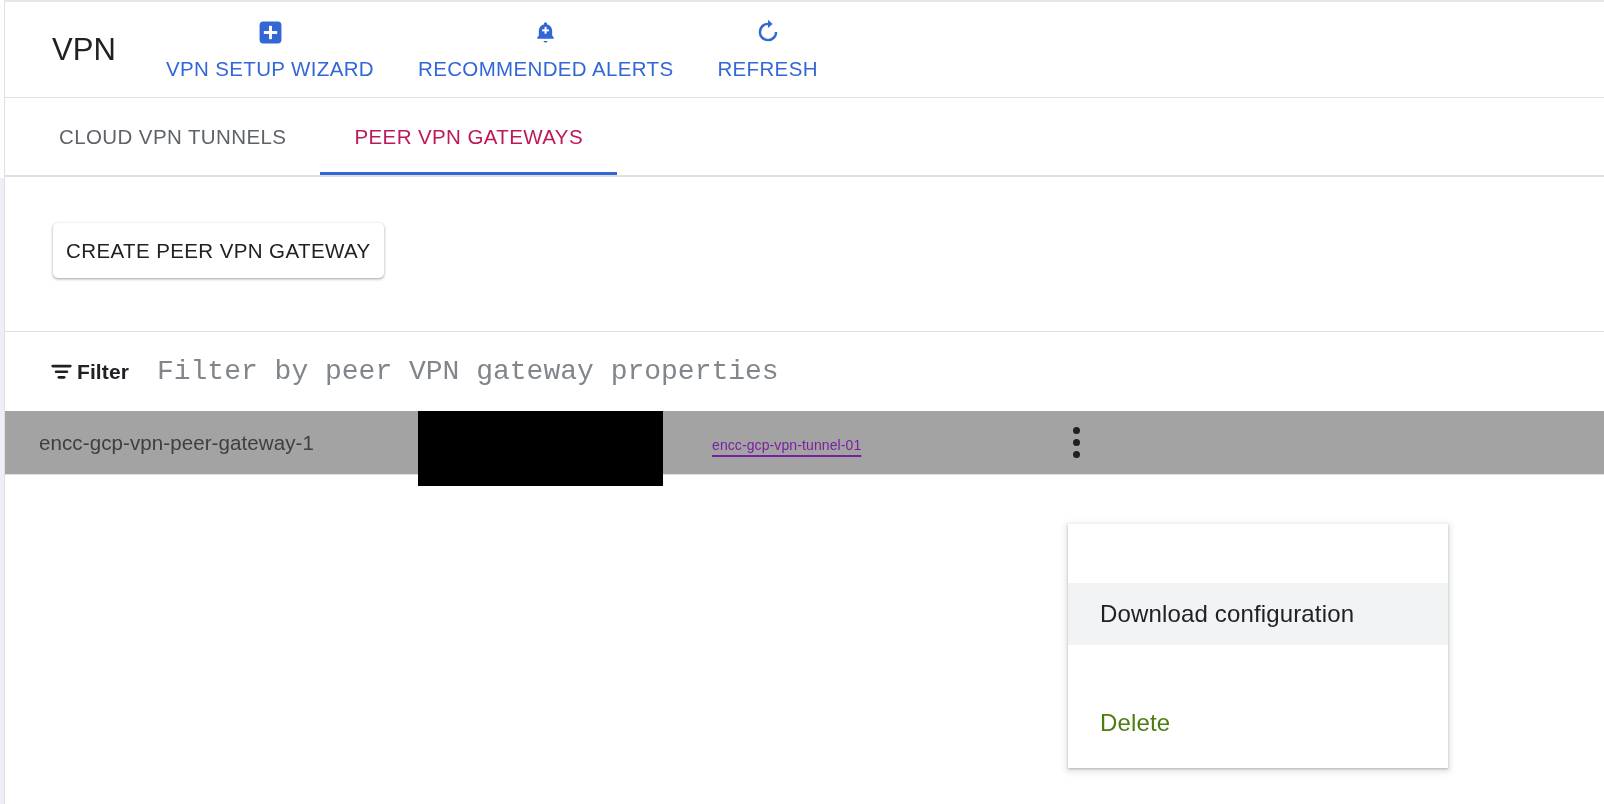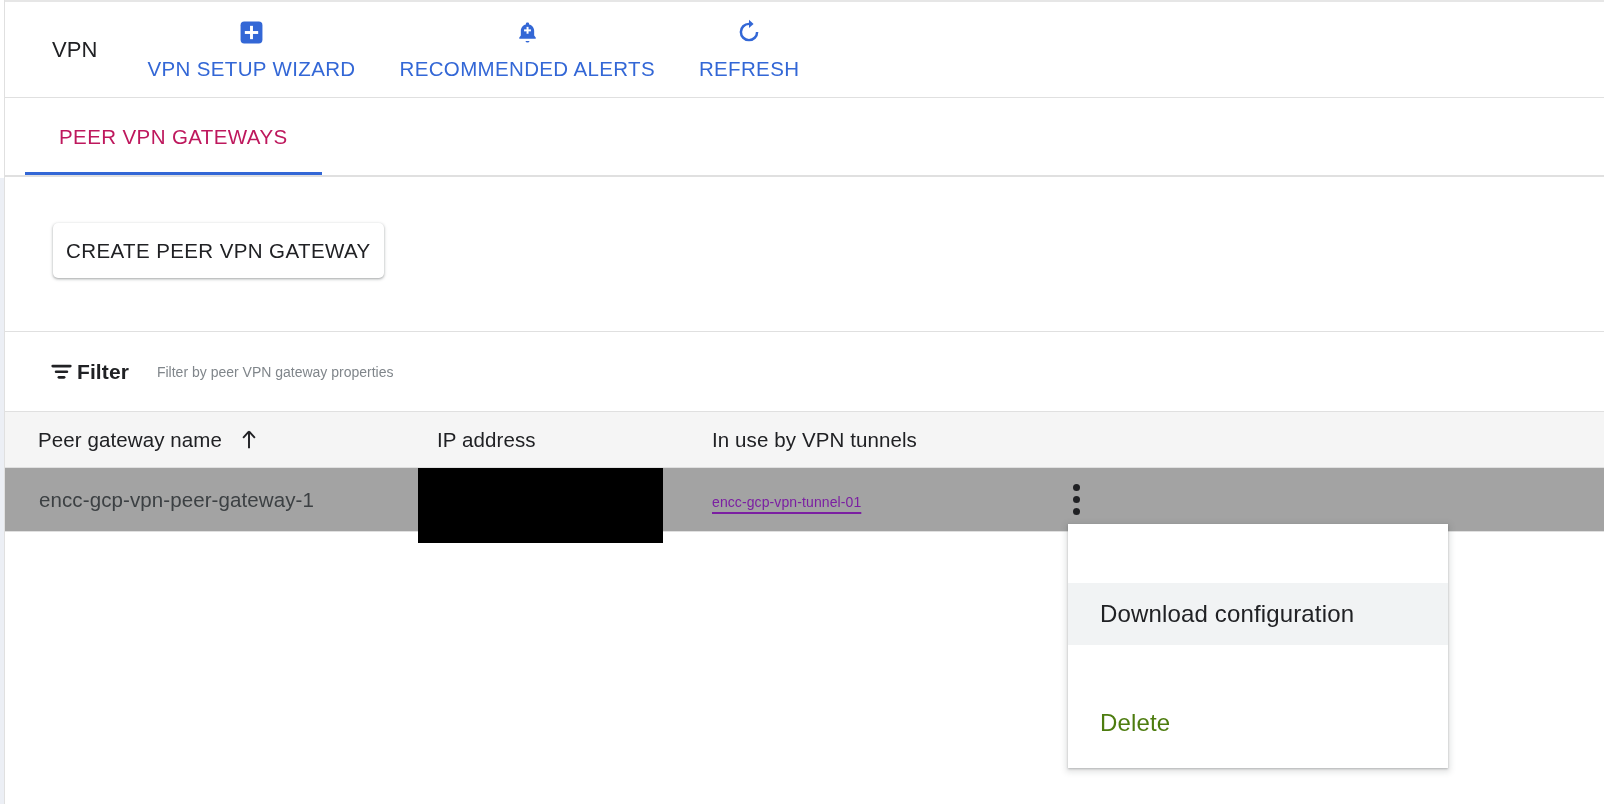--- a/index.html
+++ b/index.html
@@ -46,21 +46,21 @@
     background: #ffffff;
     display: flex; align-items: center;
   }
   .header-divider {
     position: absolute; left: 5px; top: 97px;
     width: 1599px; height: 1px;
     background: #e0e0e0;
   }
   .page-title {
     margin-left: 47px;
-    font-size: 22px;
+    font-size: 31px;
     color: #202124;
     font-weight: 400;
     letter-spacing: 0.1px;
     white-space: nowrap;
   }
   .hdr-actions {
     display: flex; align-items: center;
     margin-left: 46px;
     gap: 36px;
   }
@@ -156,22 +156,22 @@
     margin-left: 2px;
     font-size: 21px;
     font-weight: 700;
     color: #202124;
     letter-spacing: 0.1px;
   }
   .filter-input {
     margin-left: 28px;
     border: none; outline: none;
     background: transparent;
-    font-family: Liberation Sans, sans-serif;
-    font-size: 14px;
+    font-family: Liberation Mono, monospace;
+    font-size: 28px;
     color: #3b82f6;
     width: 700px;
     padding: 0;
   }
   .filter-input::placeholder { color: #80868b; opacity: 1; }
 
   
   .table-wrap {
     position: absolute; left: 5px; top: 411px;
     width: 1599px;
@@ -322,20 +322,21 @@
           </svg>
         </span>
         <span class="hdr-action-label">REFRESH</span>
       </button>
 
     </div>
   </div>
   <div class="header-divider"></div>
 
   <div class="tabs">
+    <button class="tab">CLOUD VPN TUNNELS</button>
     <button class="tab active">PEER VPN GATEWAYS</button>
   </div>
   <div class="tabs-underline"></div>
 
   <div class="actionbar">
     <button class="create-btn">CREATE PEER VPN GATEWAY</button>
   </div>
   <div class="actionbar-divider"></div>
 
   <div class="filterbar">
@@ -345,33 +346,20 @@
         <rect x="6" y="11" width="12" height="2.4" rx="1.2" fill="#202124"></rect>
         <rect x="8.5" y="16" width="7" height="2.4" rx="1.2" fill="#202124"></rect>
       </svg>
     </span>
     <span class="filter-label">Filter</span>
     <input class="filter-input" type="text" placeholder="Filter by peer VPN gateway properties" style="">
   </div>
 
   <div class="table-wrap">
 
-    <div class="thead">
-      <div class="th c1">
-        <span>Peer gateway name</span>
-        <span class="sort-arrow">
-          <svg width="22" height="24" viewBox="0 0 24 24">
-            <path d="M12 3.5 L12 21" stroke="#202124" stroke-width="2.1" fill="none"></path>
-            <path d="M12 2.6 L5.6 9.6 M12 2.6 L18.4 9.6" stroke="#202124" stroke-width="2.1" fill="none" stroke-linecap="butt"></path>
-          </svg>
-        </span>
-      </div>
-      <div class="th c2">IP address</div>
-      <div class="th c3">In use by VPN tunnels</div>
-    </div>
 
     <div class="trow">
       <div class="td c1">encc-gcp-vpn-peer-gateway-1</div>
       <div class="redaction"></div>
       <div class="td c3">
         <span class="cell-link">encc-gcp-vpn-tunnel-01</span>
       </div>
       <div class="kebab">
         <span></span>
         <span></span>

